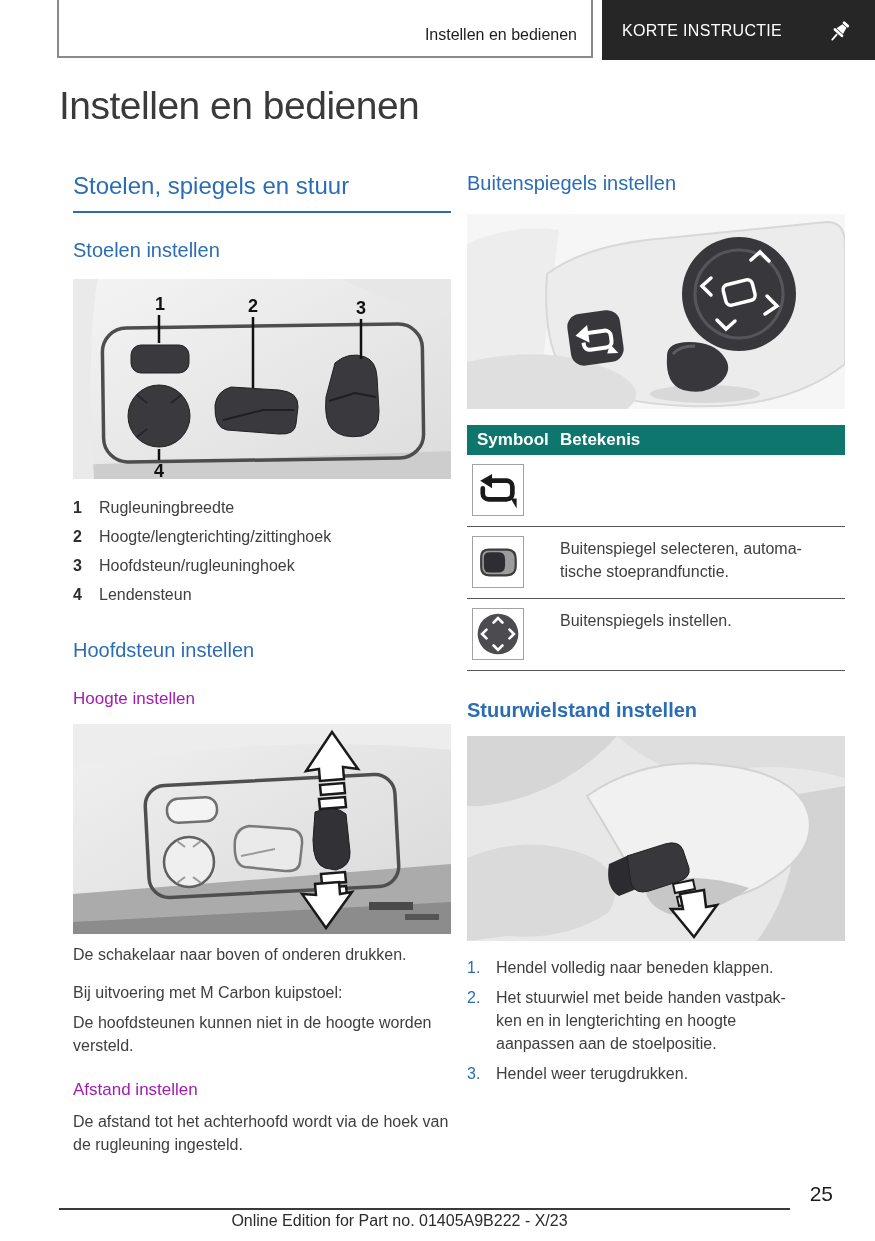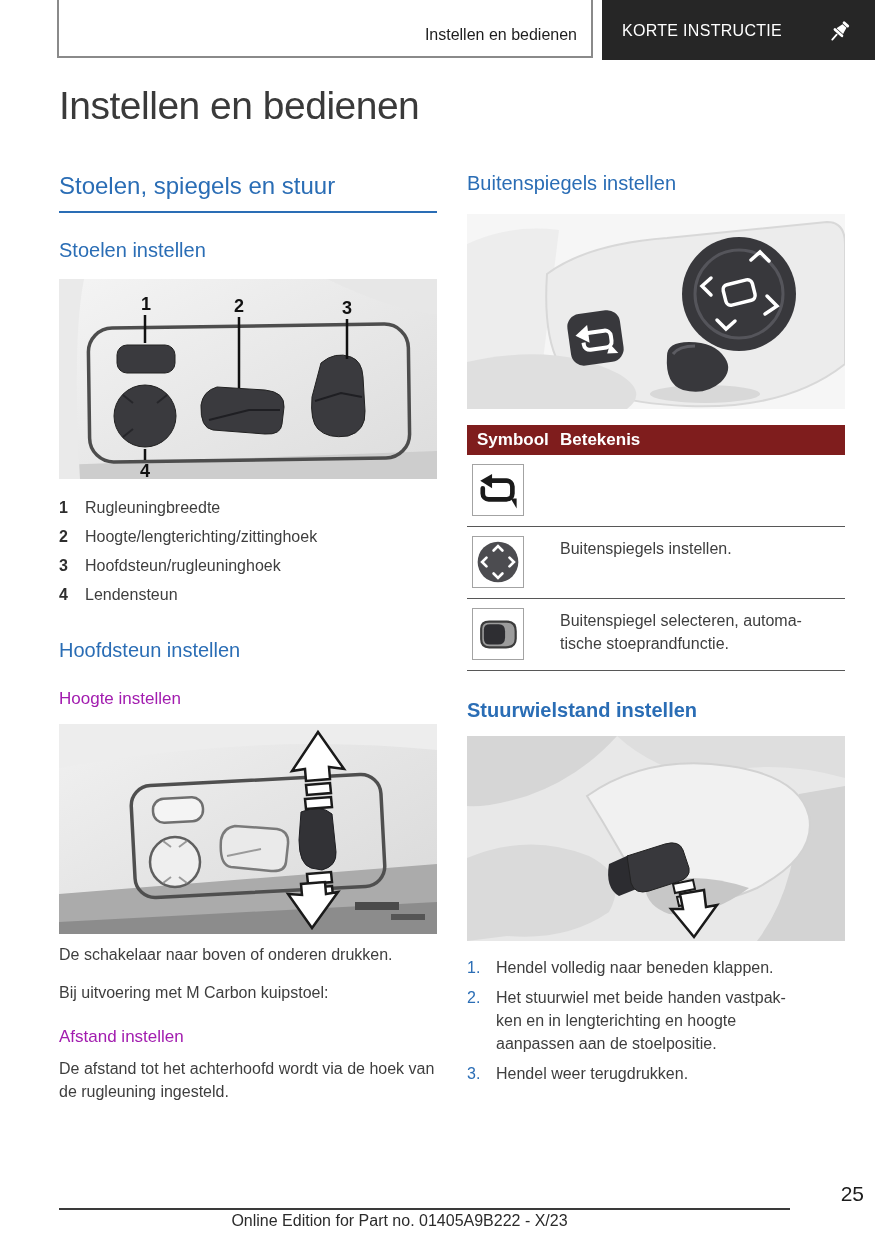--- a/index.html
+++ b/index.html
@@ -14,21 +14,21 @@
              box-sizing:border-box;display:flex;align-items:center;padding:6px 22px 0 20px;color:#fff;}
   .hdr-badge .lbl{font-weight:400;font-size:16px;letter-spacing:.3px;}
   .hdr-badge svg{margin-left:auto;display:block;}
 
   
   .title{position:absolute;left:59px;top:84px;margin:0;font-size:39px;font-weight:400;
          color:#3a3a3a;letter-spacing:-0.5px;}
 
   
   .col{position:absolute;top:0;width:378px;}
-  .col-left{left:59px;}
+  .col-left{left:73px;}
   .col-right{left:467px;}
 
   .h2{margin:172px 0 0 0;font-size:24px;font-weight:400;color:#2a6db5;
       padding-bottom:11px;border-bottom:2px solid #2a6db5;}
   .h3{margin:0;font-size:20px;font-weight:400;color:#2a6db5;}
   .h4{margin:0;font-size:17px;font-weight:400;color:#a21caf;}
   p{margin:0;font-size:16px;line-height:23px;color:#3e3e3e;}
 
   .mt-h3a{margin-top:26px;}   
   .mt-fig1{margin-top:17px;}
@@ -45,38 +45,38 @@
   .legend-row{display:flex;font-size:16px;line-height:29px;}
   .legend-num{width:26px;flex:none;font-weight:700;color:#2e2e2e;}
 
   figure{margin:0;}
   figure svg{display:block;}
 
   
   .h3-r1{margin-top:172px;}
   .mt-fig3{margin-top:19px;}
   .tbl{margin-top:16px;}
-  .tbl-head{display:flex;align-items:center;height:30px;background:#7f1d1d;color:#fff;
+  .tbl-head{display:flex;align-items:center;height:30px;background:#0f766e;color:#fff;
             font-size:17px;font-weight:700;}
   .tbl-head .c1{width:93px;box-sizing:border-box;padding-left:10px;flex:none;}
   .tbl-row{display:flex;border-bottom:1px solid #575757;padding:9px 0 10px 0;min-height:52px;}
   .icon-cell{width:93px;flex:none;box-sizing:border-box;padding-left:5px;}
   .icon-box{width:52px;height:52px;box-sizing:border-box;border:1px solid #a3a3a3;background:#fff;
             display:flex;align-items:center;justify-content:center;}
   .row-text{font-size:16px;line-height:23px;max-width:256px;padding-top:1px;}
   .mt-h3c{margin-top:28px;font-weight:bold;}   
   .mt-fig4{margin-top:14px;}
   .steps{margin-top:15px;}
   .step{display:flex;font-size:16px;line-height:23px;margin-bottom:7px;}
   .step-num{width:29px;flex:none;color:#2a6db5;}
   .step-text{max-width:296px;}
 
   
   .footer-line{position:absolute;left:59px;top:1208px;width:731px;border-top:2px solid #3a3a3a;}
-  .page-num{position:absolute;top:1182px;right:11px;font-size:21px;color:#1c1c1c;}
+  .page-num{position:absolute;top:1182px;right:42px;font-size:21px;color:#1c1c1c;}
   .edition{position:absolute;top:1212px;left:0;width:799px;text-align:center;
            font-size:16px;color:#2b2b2b;}
 
   .figlabel{font-size:18px;font-weight:700;fill:#111;}
 </style>
 </head>
 <body>
 
 <div class="page">
 
@@ -189,20 +189,21 @@
         <path d="M246,75 L272,73 L273,83 L247,85 Z" fill="#fff" stroke="#1a1a1a" stroke-width="2.5"></path>
 
         <path d="M248,150 L272,148 L273,158 L249,160 Z" fill="#fff" stroke="#1a1a1a" stroke-width="2.5"></path>
         <path d="M249,164 L273,162 L274,172 L250,174 Z" fill="#fff" stroke="#1a1a1a" stroke-width="2.5"></path>
         <path d="M253,204 L229,170 L243,171 L242,160 L266,158 L267,170 L279,168 Z" fill="#fff" stroke="#1a1a1a" stroke-width="2.5"></path>
       </svg>
     </figure>
 
     <p class="mt-p1">De schakelaar naar boven of onderen drukken.</p>
     <p class="mt-p2">Bij uitvoering met M Carbon kuipstoel:</p>
+    <p class="mt-p3">De hoofdsteunen kunnen niet in de hoogte worden versteld.</p>
 
     <h4 class="h4 mt-h4b">Afstand instellen</h4>
     <p class="mt-p4">De afstand tot het achterhoofd wordt via de hoek van de rugleuning ingesteld.</p>
 
   </div>
 
   <div class="col col-right">
 
     <h3 class="h3 h3-r1">Buitenspiegels instellen</h3>
 
@@ -243,48 +244,48 @@
       <div class="tbl-row">
         <div class="icon-cell">
           <div class="icon-box">
             <svg width="44" height="44" viewBox="0 0 52 52">
               <path d="M17 15 H36 a7 7 0 0 1 7 7 v8 a7 7 0 0 1 -7 7 H15 a7 7 0 0 1 -7 -7 v-6" fill="none" stroke="#1a1a1a" stroke-width="5.5" stroke-linecap="round"></path>
               <polygon points="19,7 5,15 19,24" fill="#1a1a1a"></polygon>
               <polygon points="41,36 48,36 48,48" fill="#1a1a1a"></polygon>
             </svg>
           </div>
         </div>
+      </div>
+
+      <div class="tbl-row">
+        <div class="icon-cell">
+          <div class="icon-box">
+            <svg width="46" height="46" viewBox="0 0 52 52">
+              <path d="M7 20 q0 -8 9 -8 h20 q10 0 10 11 v8 q0 10 -11 10 H16 q-9 0 -9 -9 z" fill="#9c9c9c" stroke="#3c3c3c" stroke-width="2.5"></path>
+              <path d="M10 21 q0 -6 7 -6 h10 q7 0 7 8 v7 q0 8 -8 8 h-9 q-7 0 -7 -7 z" fill="#2e2e32"></path>
+            </svg>
+          </div>
+        </div>
+        <div class="row-text">Buitenspiegel selecteren, automa­tische stoeprandfunctie.</div>
       </div>
 
       <div class="tbl-row">
         <div class="icon-cell">
           <div class="icon-box">
             <svg width="46" height="46" viewBox="0 0 52 52">
               <circle cx="26" cy="26" r="23" fill="#4c4c50"></circle>
               <path d="M21 13 L26 8 L31 13" stroke="#fff" stroke-width="3" fill="none" stroke-linecap="round"></path>
               <path d="M13 21 L8 26 L13 31" stroke="#fff" stroke-width="3" fill="none" stroke-linecap="round"></path>
               <path d="M39 21 L44 26 L39 31" stroke="#fff" stroke-width="3" fill="none" stroke-linecap="round"></path>
               <path d="M21 39 L26 44 L31 39" stroke="#fff" stroke-width="3" fill="none" stroke-linecap="round"></path>
             </svg>
           </div>
         </div>
         <div class="row-text">Buitenspiegels instellen.</div>
       </div>
-
-      <div class="tbl-row">
-        <div class="icon-cell">
-          <div class="icon-box">
-            <svg width="46" height="46" viewBox="0 0 52 52">
-              <path d="M7 20 q0 -8 9 -8 h20 q10 0 10 11 v8 q0 10 -11 10 H16 q-9 0 -9 -9 z" fill="#9c9c9c" stroke="#3c3c3c" stroke-width="2.5"></path>
-              <path d="M10 21 q0 -6 7 -6 h10 q7 0 7 8 v7 q0 8 -8 8 h-9 q-7 0 -7 -7 z" fill="#2e2e32"></path>
-            </svg>
-          </div>
-        </div>
-        <div class="row-text">Buitenspiegel selecteren, automa­tische stoeprandfunctie.</div>
-      </div>
     </div>
 
     <h3 class="h3 mt-h3c">Stuurwielstand instellen</h3>
 
     <figure class="mt-fig4">
       <svg width="378" height="205" viewBox="0 0 378 205">
         <rect width="378" height="205" fill="#e8e8e8"></rect>
         <path d="M0,0 L150,0 Q112,42 60,60 Q20,72 0,70 Z" fill="#d6d6d6"></path>
         <path d="M150,0 L378,0 L378,42 Q300,20 230,42 Q180,28 150,0 Z" fill="#dedede"></path>
         <path d="M290,205 Q332,150 332,58 L378,50 L378,205 Z" fill="#d3d3d3"></path>

